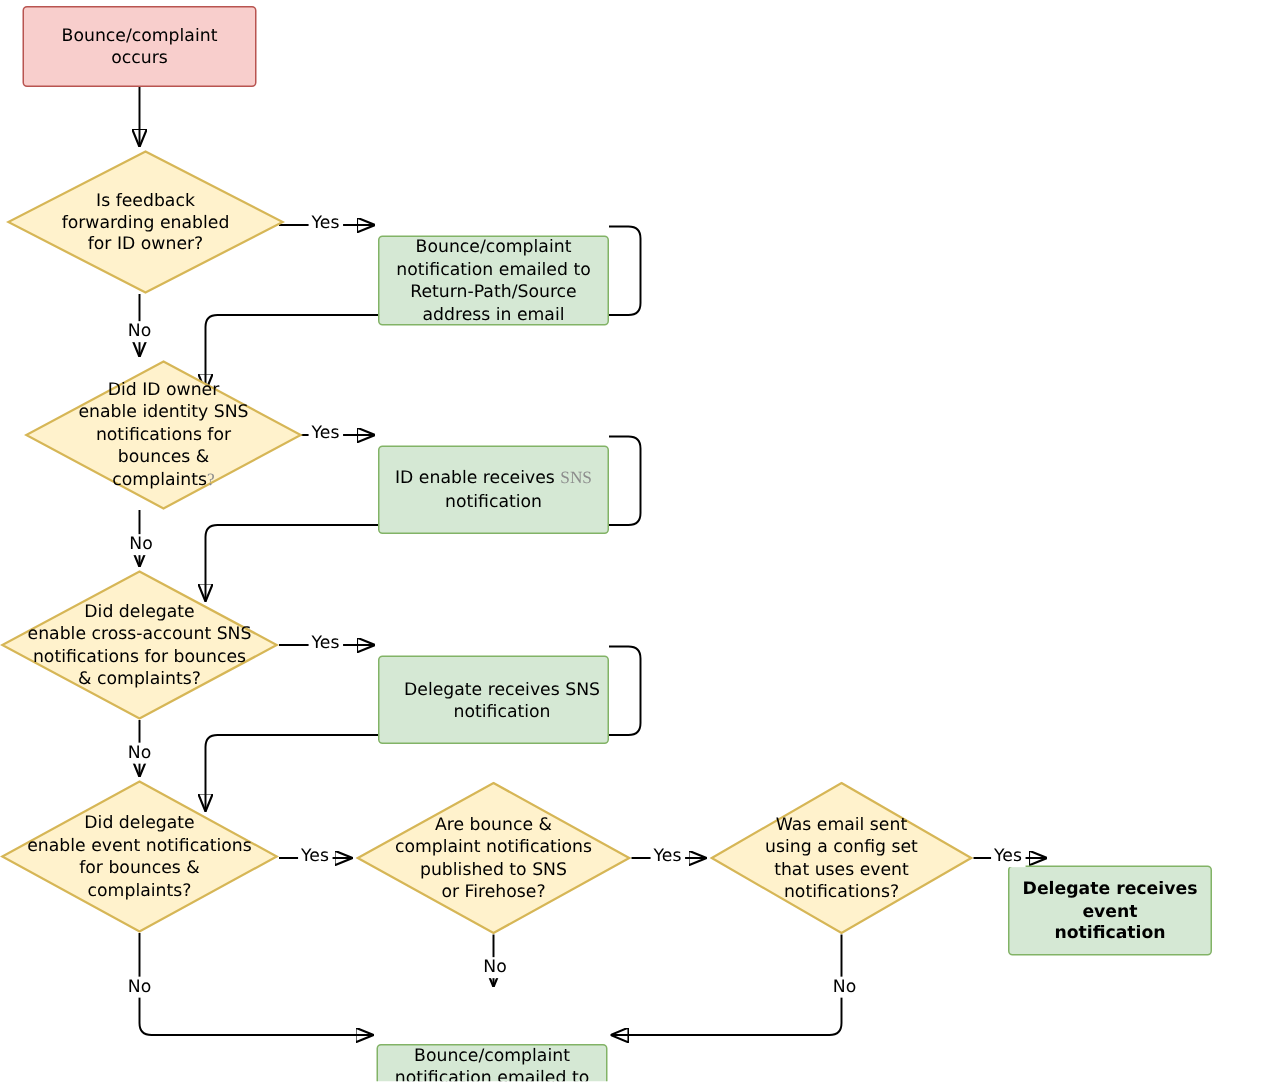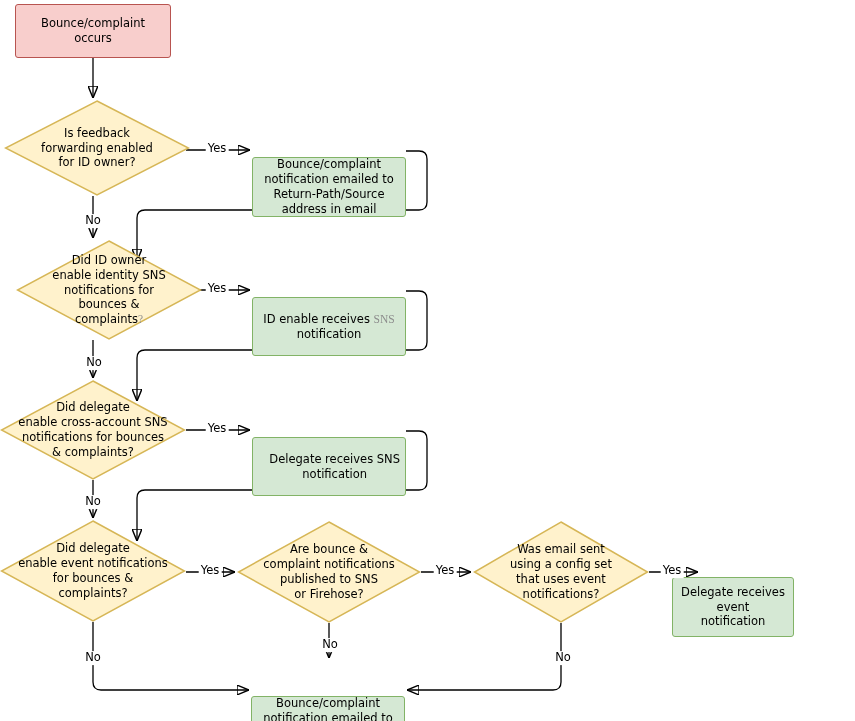--- a/index.html
+++ b/index.html
@@ -127,21 +127,21 @@
   <div class="node diamond-node" style="left:237px; top:521px; width:184px; height:102px;">
     <svg class="shape" width="184" height="102">
       <polygon points="92,1 182.5,51 92,101 1.5,51"></polygon>
     </svg>
     <div class="label">Are bounce &amp;
 complaint notifications
 published to SNS
 or Firehose?</div>
   </div>
 
-  <div class="node rect-node result-node" style="left:672px; top:541px; width:122px; height:60px; padding:3px 2px;">
+  <div class="node rect-node result-node" style="left:672px; top:541px; width:136px; height:60px; padding:3px 2px;font-weight:bold;">
     <div class="label">Delegate receives event
 notification</div>
   </div>
 
   <div class="node rect-node result-node" style="left:251px; top:660px; width:154px; height:59px;">
     <div class="label">Bounce/complaint
 notification emailed to
 Return-Path/Source
 address in email</div>
   </div>

